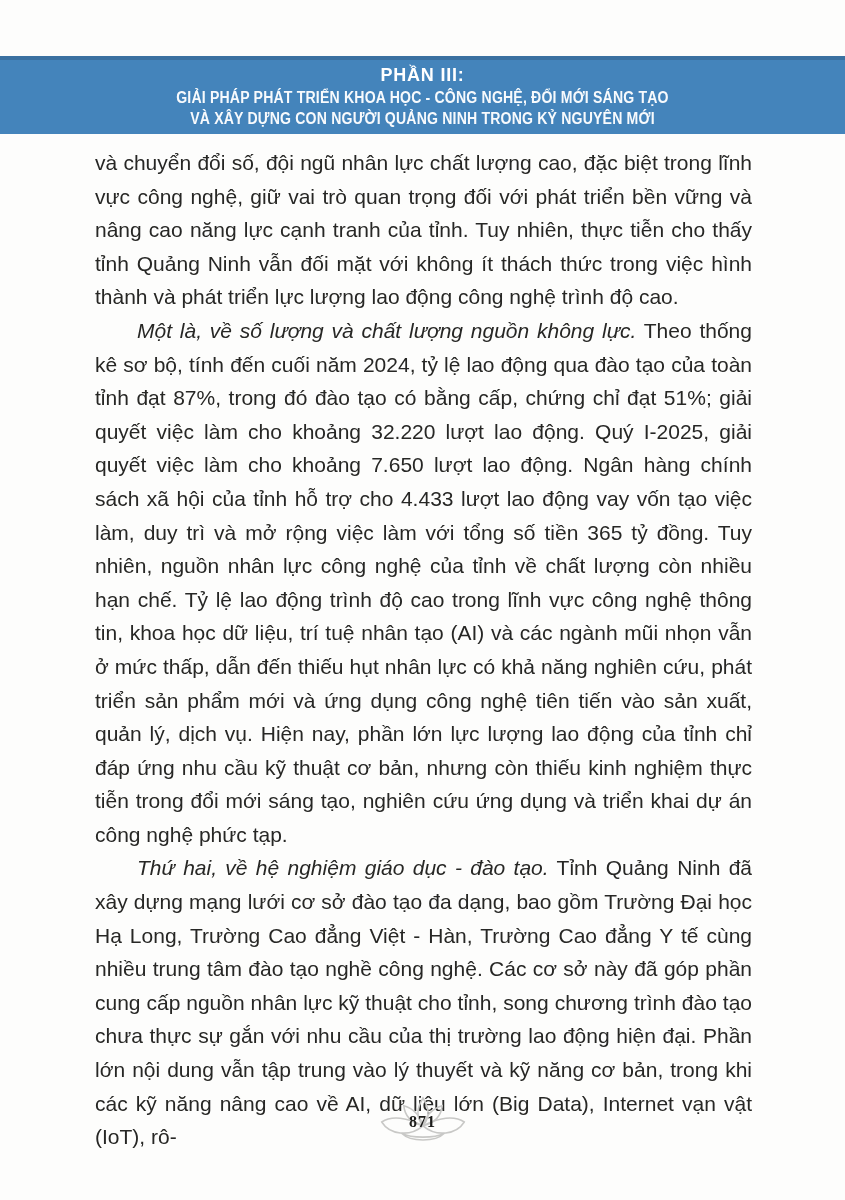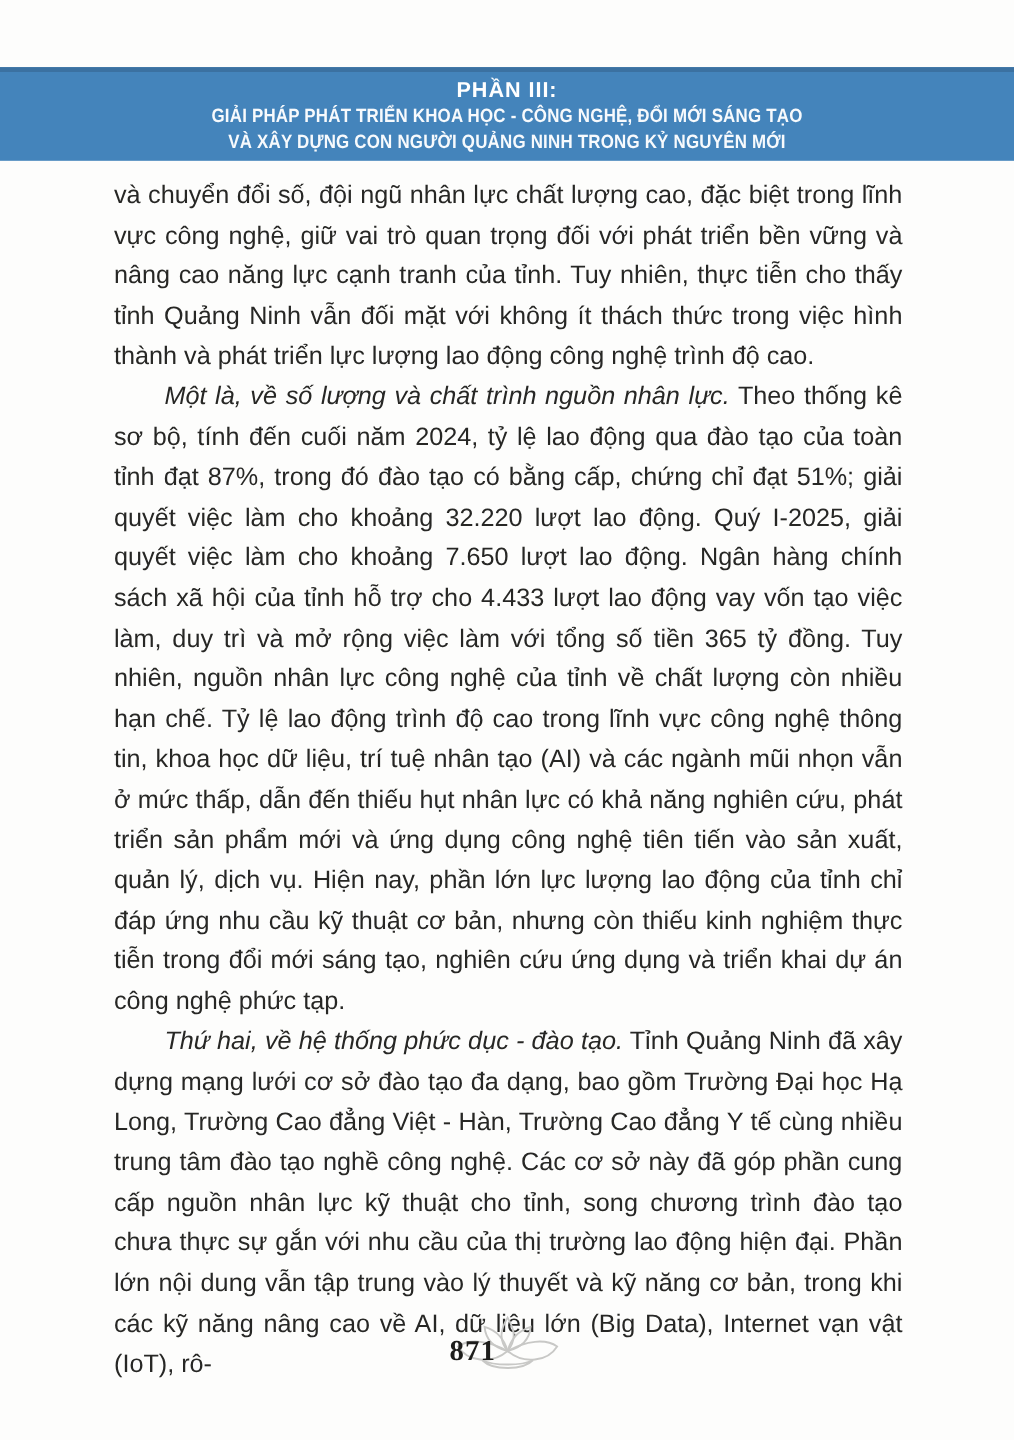--- a/index.html
+++ b/index.html
@@ -65,49 +65,49 @@
     left: 0;
     width: 100%;
     display: flex;
     justify-content: center;
   }
   .lotus-wrap { position: relative; width: 96px; height: 52px; }
   .lotus { position: absolute; left: 0; top: 0; width: 96px; height: 52px; }
   .page-number {
     position: absolute;
     left: 0; right: 0; top: 17px;
-    text-align: left;
+    text-align: center;
     font-family: "Liberation Serif", serif;
     font-weight: bold;
-    font-size: 24px;
+    font-size: 16px;
     letter-spacing: 1px;
     color: #1d1d1b;
   }
 </style>
 </head>
 <body>
 
 <div class="page">
 
   <header class="banner">
     <div class="banner-title">PHẦN III:</div>
     <div class="banner-sub">GIẢI PHÁP PHÁT TRIỂN KHOA HỌC - CÔNG NGHỆ, ĐỔI MỚI SÁNG TẠO</div>
     <div class="banner-sub">VÀ XÂY DỰNG CON NGƯỜI QUẢNG NINH TRONG KỶ NGUYÊN MỚI</div>
   </header>
 
   <main class="content">
     <p class="para no-indent">
       <span>và chuyển đổi số, đội ngũ nhân lực chất lượng cao, đặc biệt trong lĩnh vực công nghệ, giữ vai trò quan trọng đối với phát triển bền vững và nâng cao năng lực cạnh tranh của tỉnh. Tuy nhiên, thực tiễn cho thấy tỉnh Quảng Ninh vẫn đối mặt với không ít thách thức trong việc hình thành và phát triển lực lượng lao động công nghệ trình độ cao.</span>
     </p>
     <p class="para">
-      <span class="lead">Một là, về số lượng và chất trình nguồn nhân lực.</span>
+      <span class="lead">Một là, về số lượng và chất lượng nguồn không lực.</span>
       <span>Theo thống kê sơ bộ, tính đến cuối năm 2024, tỷ lệ lao động qua đào tạo của toàn tỉnh đạt 87%, trong đó đào tạo có bằng cấp, chứng chỉ đạt 51%; giải quyết việc làm cho khoảng 32.220 lượt lao động. Quý I-2025, giải quyết việc làm cho khoảng 7.650 lượt lao động. Ngân hàng chính sách xã hội của tỉnh hỗ trợ cho 4.433 lượt lao động vay vốn tạo việc làm, duy trì và mở rộng việc làm với tổng số tiền 365 tỷ đồng. Tuy nhiên, nguồn nhân lực công nghệ của tỉnh về chất lượng còn nhiều hạn chế. Tỷ lệ lao động trình độ cao trong lĩnh vực công nghệ thông tin, khoa học dữ liệu, trí tuệ nhân tạo (AI) và các ngành mũi nhọn vẫn ở mức thấp, dẫn đến thiếu hụt nhân lực có khả năng nghiên cứu, phát triển sản phẩm mới và ứng dụng công nghệ tiên tiến vào sản xuất, quản lý, dịch vụ. Hiện nay, phần lớn lực lượng lao động của tỉnh chỉ đáp ứng nhu cầu kỹ thuật cơ bản, nhưng còn thiếu kinh nghiệm thực tiễn trong đổi mới sáng tạo, nghiên cứu ứng dụng và triển khai dự án công nghệ phức tạp.</span>
     </p>
     <p class="para">
-      <span class="lead">Thứ hai, về hệ thống phức dục - đào tạo.</span>
+      <span class="lead">Thứ hai, về hệ nghiệm giáo dục - đào tạo.</span>
       <span>Tỉnh Quảng Ninh đã xây dựng mạng lưới cơ sở đào tạo đa dạng, bao gồm Trường Đại học Hạ Long, Trường Cao đẳng Việt - Hàn, Trường Cao đẳng Y tế cùng nhiều trung tâm đào tạo nghề công nghệ. Các cơ sở này đã góp phần cung cấp nguồn nhân lực kỹ thuật cho tỉnh, song chương trình đào tạo chưa thực sự gắn với nhu cầu của thị trường lao động hiện đại. Phần lớn nội dung vẫn tập trung vào lý thuyết và kỹ năng cơ bản, trong khi các kỹ năng nâng cao về AI, dữ liệu lớn (Big Data), Internet vạn vật (IoT), rô-</span>
     </p>
   </main>
 
   <footer class="page-footer">
     <div class="lotus-wrap">
       <svg class="lotus" viewBox="0 0 100 54" fill="none" stroke="#c8c8c6" stroke-width="1.6">
 
         <path d="M50 2 C 44 12, 42 21, 50 31 C 58 21, 56 12, 50 2 Z"></path>
 

